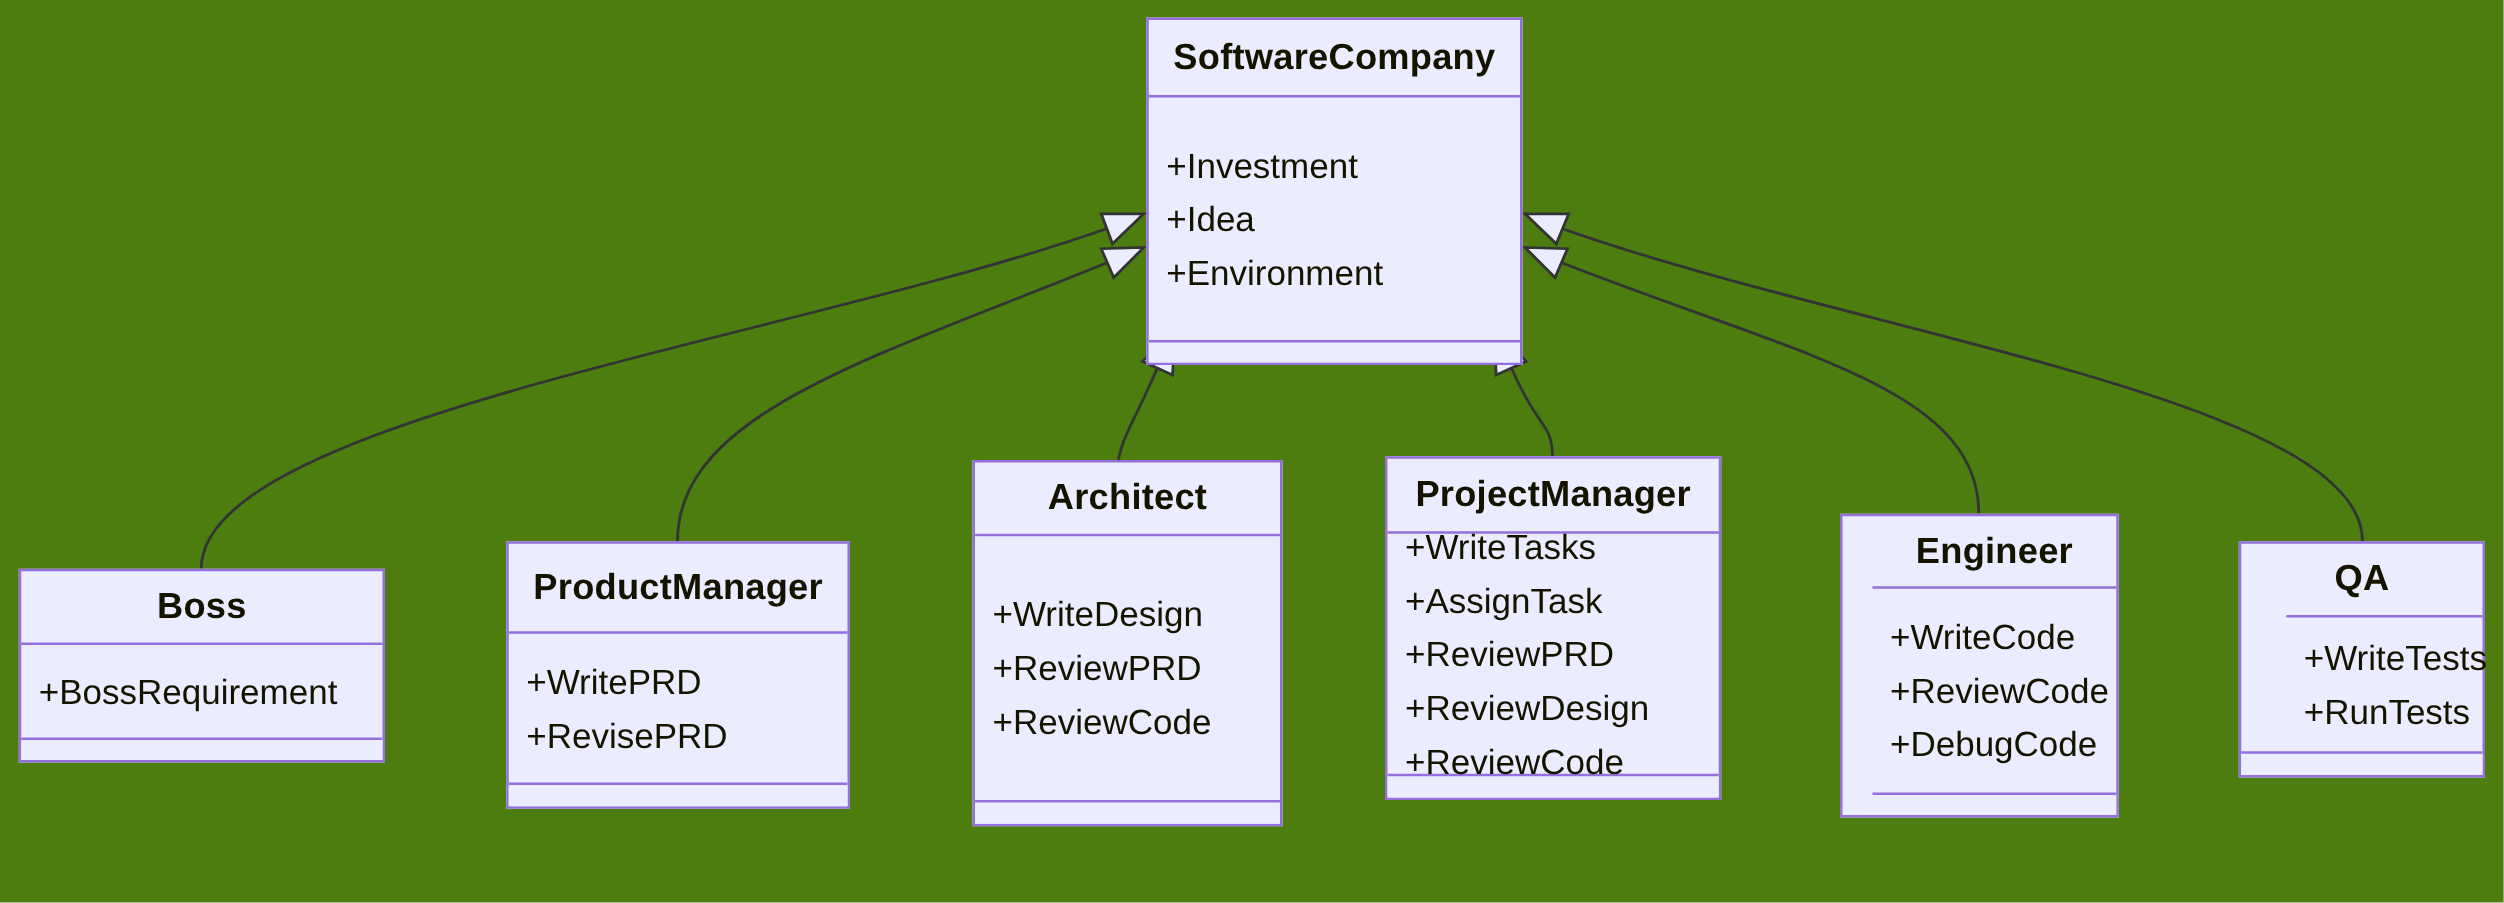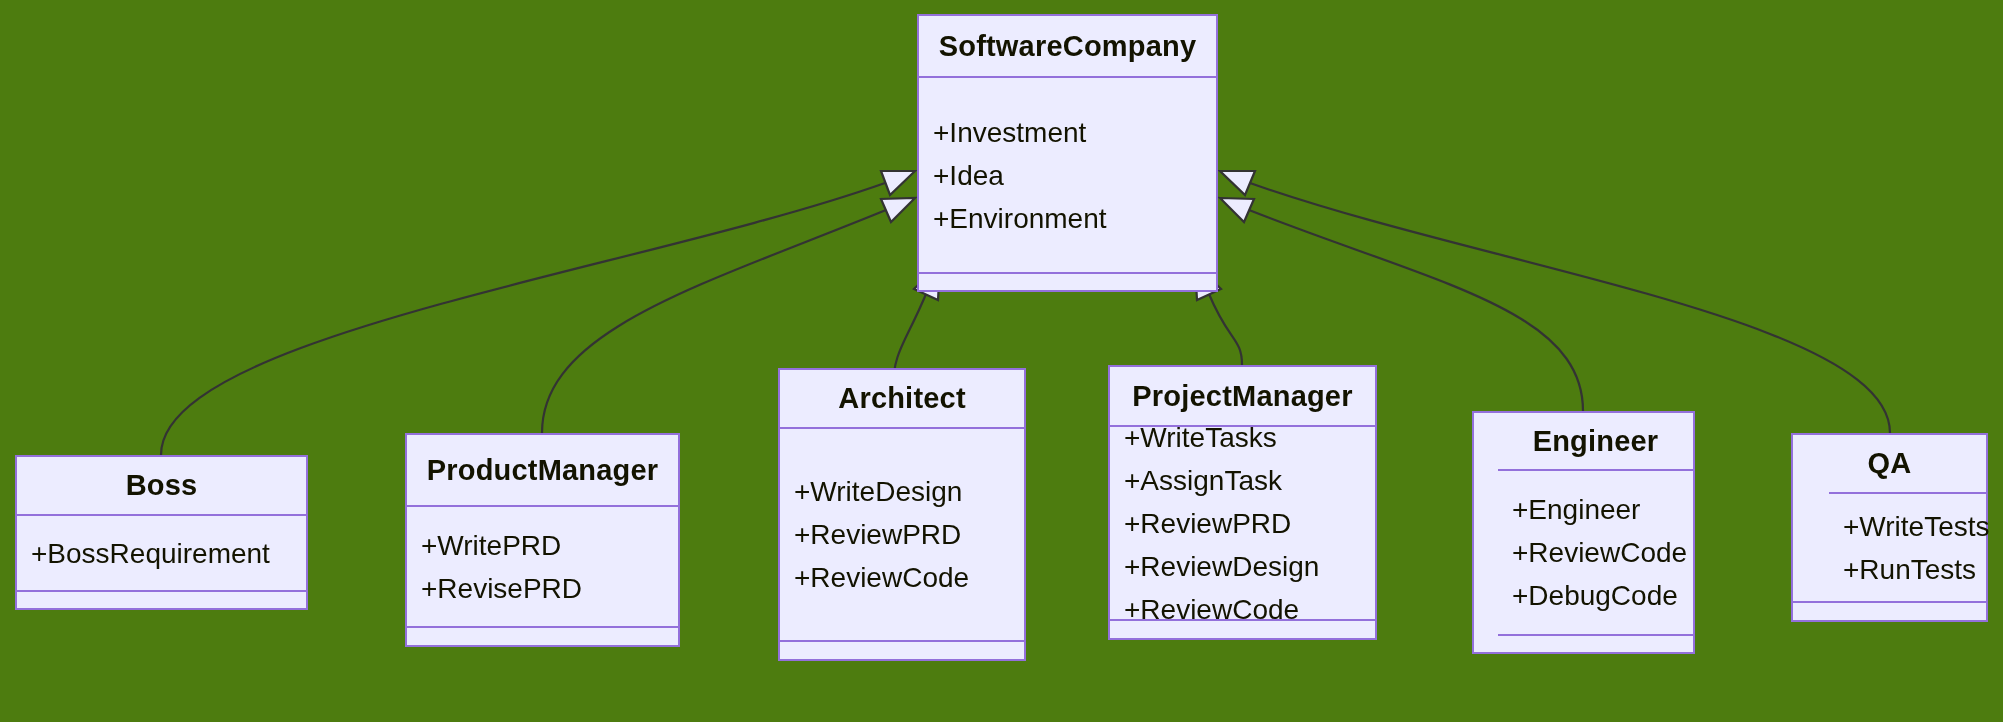--- a/index.html
+++ b/index.html
@@ -106,21 +106,21 @@
       <div class="member">+ReviewPRD</div>
       <div class="member">+ReviewDesign</div>
       <div class="member">+ReviewCode</div>
     </div>
     <div class="compartment c-methods" style="height:19px;"></div>
   </div>
 
   <div class="class-node" style="left:1472px;top:411px;width:223px;padding-left:24px;">
     <div class="compartment c-title" style="height:56px;">Engineer</div>
     <div class="compartment c-members" style="height:165px;">
-      <div class="member">+Engineer</div>
+      <div class="member">+WriteCode</div>
       <div class="member">+ReviewCode</div>
       <div class="member">+DebugCode</div>
     </div>
     <div class="compartment c-methods" style="height:18px;"></div>
   </div>
 
   <div class="class-node" style="left:1791px;top:433px;width:197px;">
     <div class="compartment c-title" style="height:57px;">QA</div>
     <div class="compartment c-members" style="height:109px;margin-left:36px;">
       <div class="member">+WriteTests</div>

